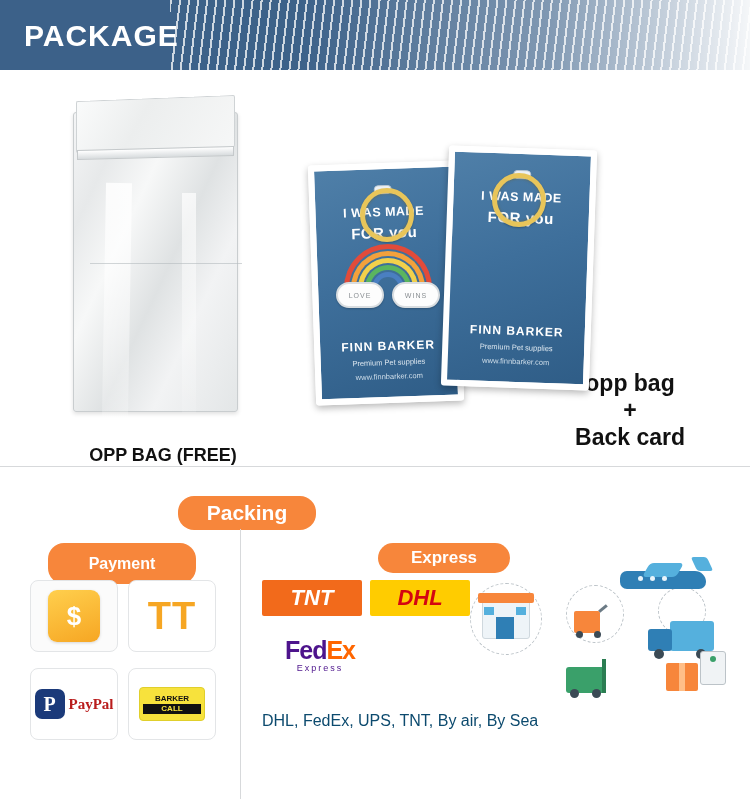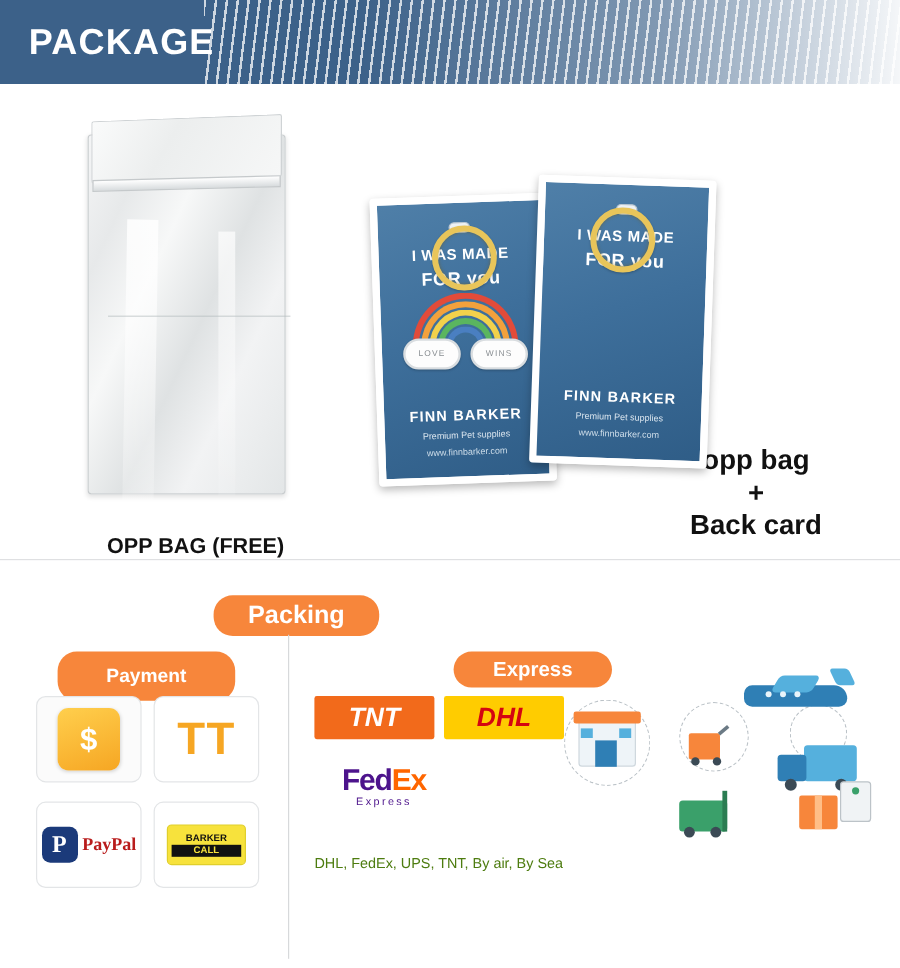--- a/index.html
+++ b/index.html
@@ -239,21 +239,21 @@
     background:#3a2417; border-radius:4px;
     display:flex; align-items:center; justify-content:center;
   }
   .ups-shield {
     width:42px; height:38px; background:#ffb500; border-radius:5px 5px 18px 18px;
     display:flex; align-items:center; justify-content:center;
     color:#3a2417; font-size:16px; font-weight:bold; font-style:italic;
   }
 
   .exp-caption {
-    position:absolute; left:262px; top:245px; font-size:12px; color:#4d7c0f;
+    position:absolute; left:262px; top:245px; font-size:16px; color:#0c4a6e;
   }
 
   
   .logi { position:absolute; left:470px; top:96px; width:265px; height:150px; }
   .circ {
     position:absolute; border-radius:50%; border:1.5px dashed #bcc3c8;
   }
   .circ-1 { left:0px; top:20px; width:72px; height:72px; }
   .circ-2 { left:96px; top:22px; width:58px; height:58px; }
   .circ-3 { left:188px; top:24px; width:48px; height:48px; }

